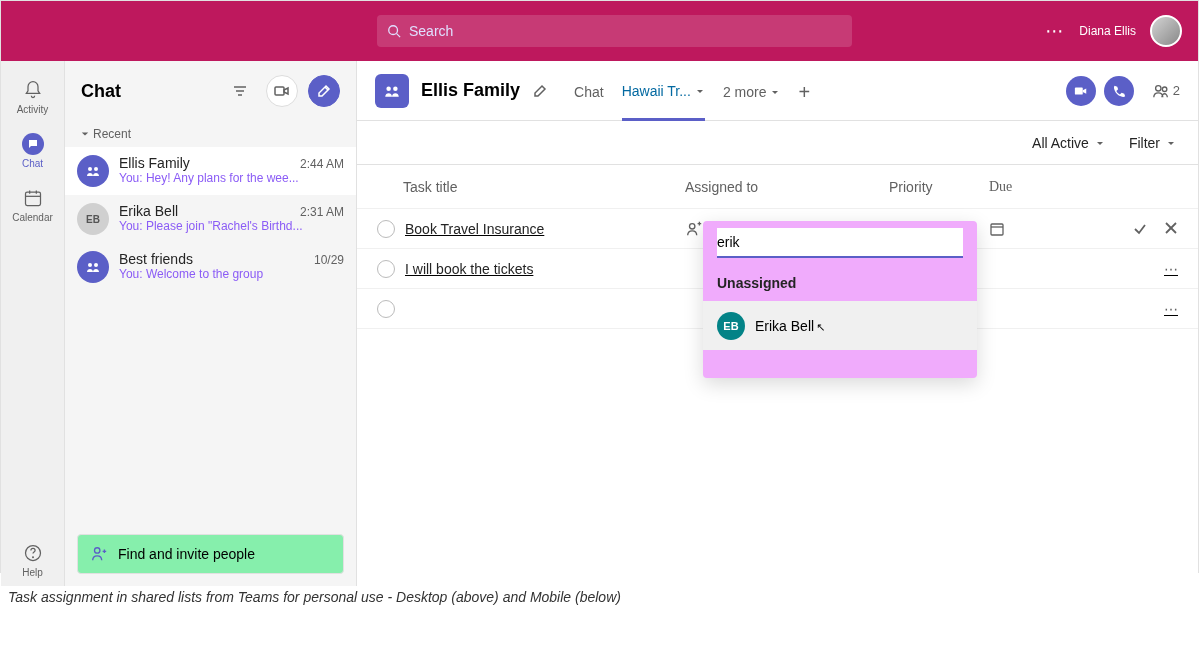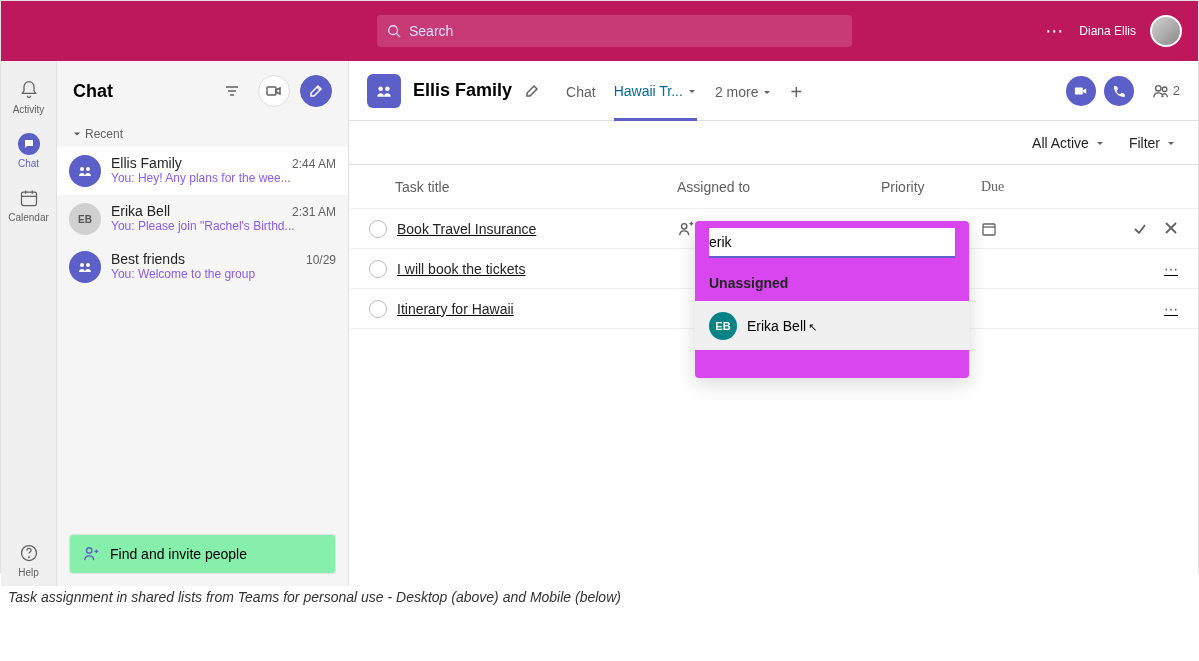--- a/index.html
+++ b/index.html
@@ -6,21 +6,21 @@
 body { background: #fff; }
 .app-frame { width: 1199px; height: 573px; border: 1px solid #e1e1e1; }
 .header-bar { height: 60px; background: #be185d; display: flex; align-items: center; padding: 0 16px; color: #fff; }
 .search-box { margin-left: 360px; width: 475px; height: 32px; background: rgba(255,255,255,0.15); border-radius: 4px; display: flex; align-items: center; padding: 0 10px; color: #e0e0ff; font-size: 14px; }
 .search-box svg { margin-right: 8px; }
 .header-right { margin-left: auto; display: flex; align-items: center; gap: 14px; }
 .user-name { font-size: 12px; }
 .avatar-img { width: 32px; height: 32px; border-radius: 50%; background: linear-gradient(135deg, #d4d4d4, #888); border: 2px solid #fff; }
 .dots { font-size: 18px; letter-spacing: 2px; cursor: pointer; }
 .body { display: flex; height: calc(100% - 46px); }
-.rail { width: 56px; background: #f0f0f0; border-right: 1px solid #e1e1e1; display: flex; flex-direction: column; align-items: center; padding-top: 8px; }
+.rail { width: 64px; background: #f0f0f0; border-right: 1px solid #e1e1e1; display: flex; flex-direction: column; align-items: center; padding-top: 8px; }
 .rail-item { width: 100%; height: 54px; display: flex; flex-direction: column; align-items: center; justify-content: center; font-size: 10px; color: #616161; gap: 2px; cursor: pointer; position: relative; }
 .rail-item.active { color: #5b5fc7; }
 .rail-item.active .rail-icon-fill { background: #5b5fc7; }
 .rail-icon { width: 24px; height: 24px; display: flex; align-items: center; justify-content: center; }
 .rail-icon-fill { width: 22px; height: 22px; border-radius: 50%; display: flex; align-items: center; justify-content: center; color: #fff; }
 .rail-spacer { flex: 1; }
 .chat-pane { width: 292px; background: #f5f5f5; border-right: 1px solid #e1e1e1; display: flex; flex-direction: column; }
 .chat-pane-header { height: 60px; display: flex; align-items: center; padding: 0 16px; gap: 10px; }
 .chat-title { font-size: 18px; font-weight: 700; flex: 1; }
 .hdr-btn { width: 32px; height: 32px; border-radius: 50%; display: flex; align-items: center; justify-content: center; cursor: pointer; border: 1px solid #ddd; background: #fff; }
@@ -62,21 +62,21 @@
 .task-list { position: relative; text-decoration: underline; }
 .task-row { height: 40px; display: flex; align-items: center; padding: 0 20px; border-bottom: 1px solid #f0f0f0; font-size: 14px; color: #242424; }
 .task-radio { width: 18px; height: 18px; border: 1.5px solid #bbb; border-radius: 50%; margin-right: 10px; cursor: pointer; flex-shrink: 0; }
 .task-title-cell { flex: 0 0 280px; }
 .task-assigned { flex: 0 0 204px; color: #616161; }
 .task-priority { flex: 0 0 100px; text-align: left; }
 .task-due { flex: 0 0 90px; color: #616161; }
 .task-actions { flex: 1; display: flex; justify-content: flex-end; gap: 16px; color: #616161; }
 .task-actions span { cursor: pointer; }
 .priority-dot { width: 8px; height: 8px; border-radius: 50%; background: #333; display: inline-block; }
-.assignee-dropdown { position: absolute; top: 12px; left: 346px; width: 274px; background: #d946ef; box-shadow: 0 6px 20px rgba(0,0,0,0.15); border-radius: 4px; z-index: 10; }
+.assignee-dropdown { position: absolute; top: 12px; left: 346px; width: 274px; background: #f0abfc; box-shadow: 0 6px 20px rgba(0,0,0,0.15); border-radius: 4px; z-index: 10; }
 .dropdown-input { height: 44px; padding: 0 14px; display: flex; align-items: center; }
 .dropdown-input input { border: none; outline: none; font-size: 14px; width: 100%; border-bottom: 2px solid #5b5fc7; padding: 6px 0; }
 .dropdown-unassigned { padding: 10px 14px; font-size: 14px; font-weight: 600; color: #242424; border-bottom: 1px solid #f0f0f0; cursor: pointer; }
 .dropdown-option { padding: 10px 14px; display: flex; align-items: center; gap: 10px; background: #f0f0f0; cursor: pointer; }
 .option-avatar { width: 28px; height: 28px; border-radius: 50%; background: #038387; color: #fff; display: flex; align-items: center; justify-content: center; font-size: 11px; font-weight: 600; }
 .option-name { font-size: 14px; position: relative; }
 .cursor-icon { font-size: 11px; margin-left: 2px; }
 .dropdown-blank { height: 28px; }
 .caption { font-size: 14px; font-style: italic; color: #333; padding: 16px 8px; }
 svg { display: block; }
@@ -344,21 +344,20 @@
           <div class="task-title-cell">I will book the tickets</div>
           <div class="task-assigned"></div>
           <div class="task-priority"></div>
           <div class="task-due"></div>
           <div class="task-actions">
               <span>⋯</span>
             </div>
         </div>
         <div class="task-row">
           <div class="task-radio"></div>
-          <div class="task-title-cell">Itinerary for Hawaii</div>
           <div class="task-assigned"></div>
           <div class="task-priority"></div>
           <div class="task-due"></div>
           <div class="task-actions">
               <span>⋯</span>
             </div>
         </div>
 
         <div class="assignee-dropdown">
           <div class="dropdown-input">

